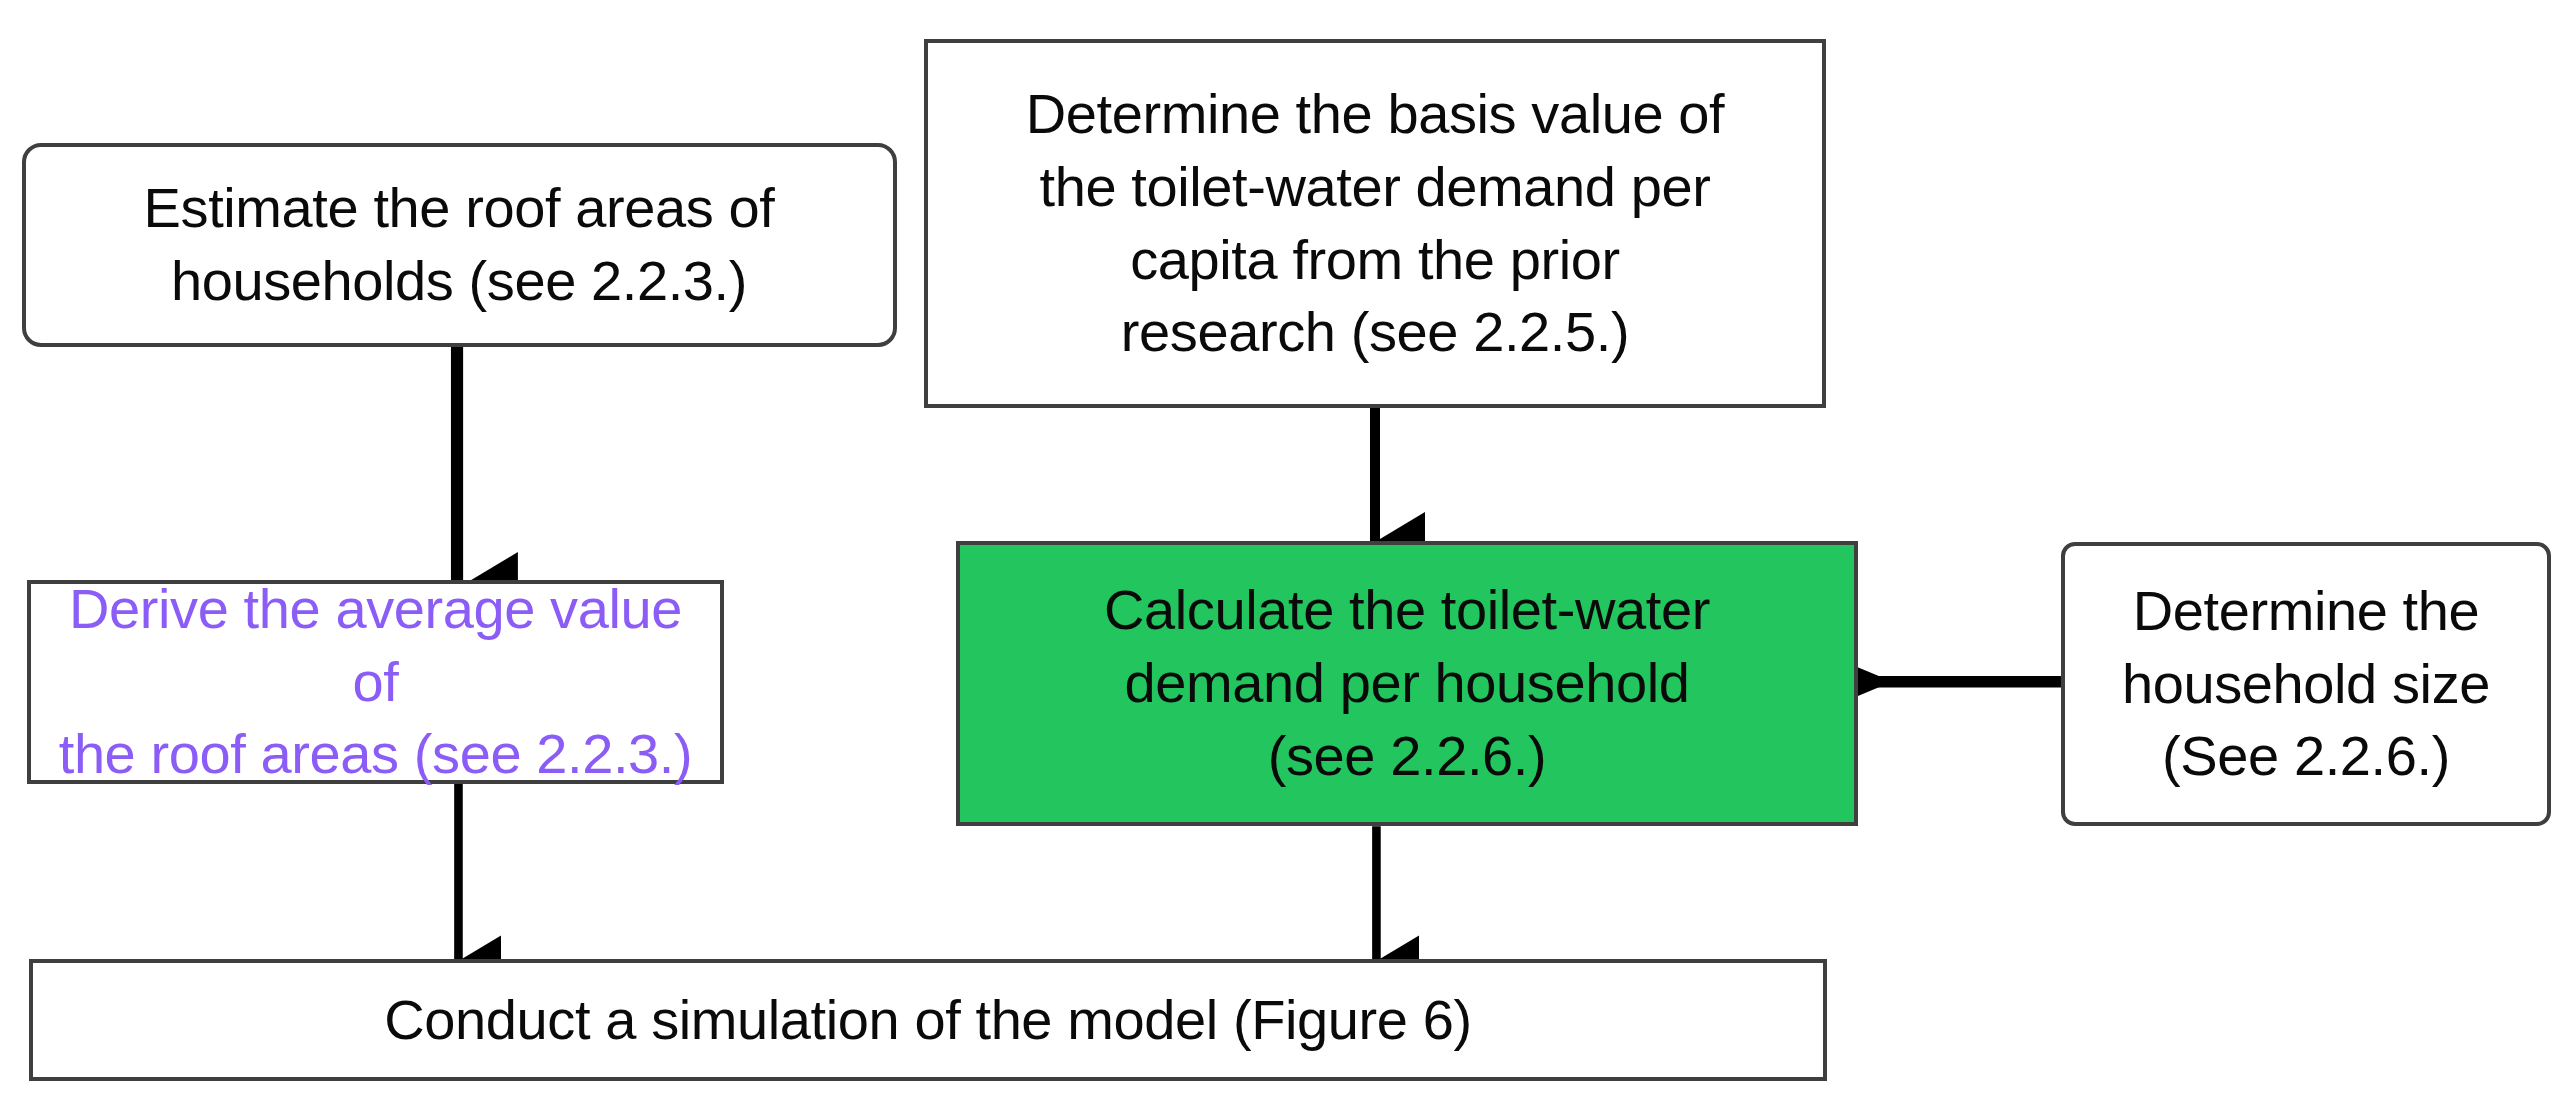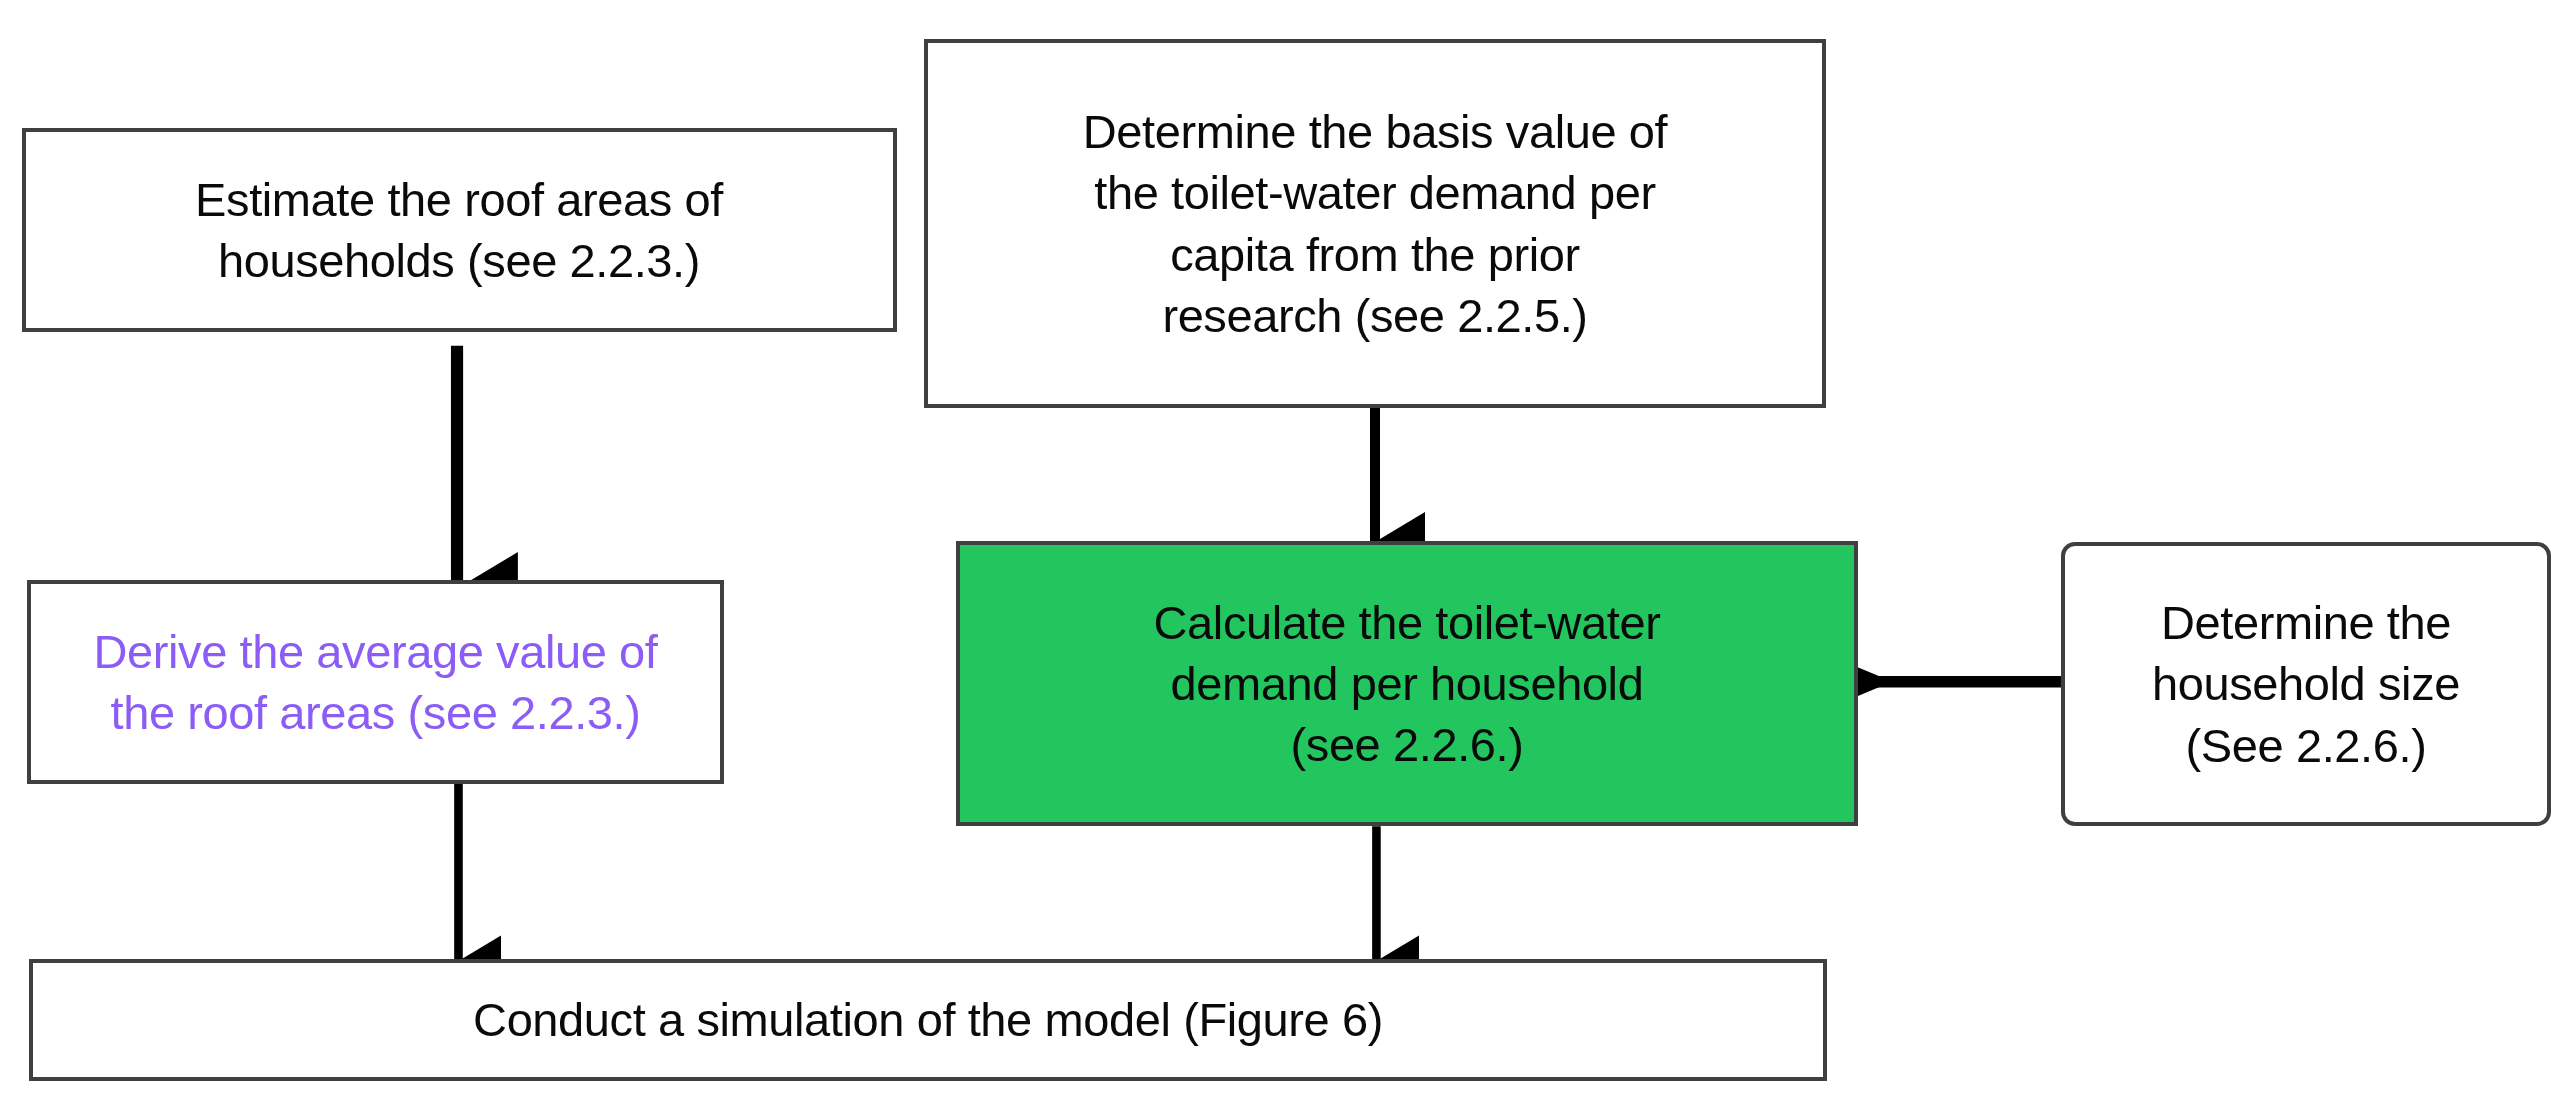--- a/index.html
+++ b/index.html
@@ -22,21 +22,21 @@
     position: absolute;
     box-sizing: border-box;
     background: #ffffff;
     border: 4.3px solid #3f3f3f;
     display: flex;
     align-items: center;
     justify-content: center;
     text-align: center;
     color: #0a0a0a;
     font-family: "Liberation Sans", sans-serif;
-    font-size: 47px;
+    font-size: 56px;
     line-height: 1.30;
     letter-spacing: -0.4px;
     padding: 12px 13px;
     white-space: pre-line;
   }
   .node-text {
     display: block;
     width: 100%;
     white-space: pre-line;
   }
@@ -65,21 +65,21 @@
     </defs>
     <g id="edges-group">
         <line x1="638" y1="483" x2="638" y2="822" stroke="#000000" stroke-width="17" marker-end="url(#arrow-down)"></line>
         <line x1="1920" y1="568" x2="1920" y2="757" stroke="#000000" stroke-width="14" marker-end="url(#arrow-down)"></line>
         <line x1="2878" y1="952" x2="2553" y2="952" stroke="#000000" stroke-width="16" marker-end="url(#arrow-left)"></line>
         <line x1="640" y1="1094" x2="640" y2="1342" stroke="#000000" stroke-width="12" marker-end="url(#arrow-down)"></line>
         <line x1="1922" y1="1154" x2="1922" y2="1342" stroke="#000000" stroke-width="12" marker-end="url(#arrow-down)"></line>
       </g>
   </svg>
 
-  <div class="node" style="left: 21.5px; top: 128px; width: 875px; height: 204px; border-color: rgb(63, 63, 63); background: rgb(255, 255, 255); color: rgb(10, 10, 10);">
+  <div class="node" style="left: 21.5px; top: 143px; width: 875px; height: 204px; border-color: rgb(63, 63, 63); background: rgb(255, 255, 255); color: rgb(10, 10, 10); border-radius: 19px;">
     <span class="node-text">Estimate the roof areas of
 households (see 2.2.3.)</span>
   </div>
 
   <div class="node" style="left: 924px; top: 39px; width: 902px; height: 369px; border-color: rgb(63, 63, 63); background: rgb(255, 255, 255); color: rgb(10, 10, 10);">
     <span class="node-text">Determine the basis value of
 the toilet-water demand per
 capita from the prior
 research (see 2.2.5.)</span>
   </div>

